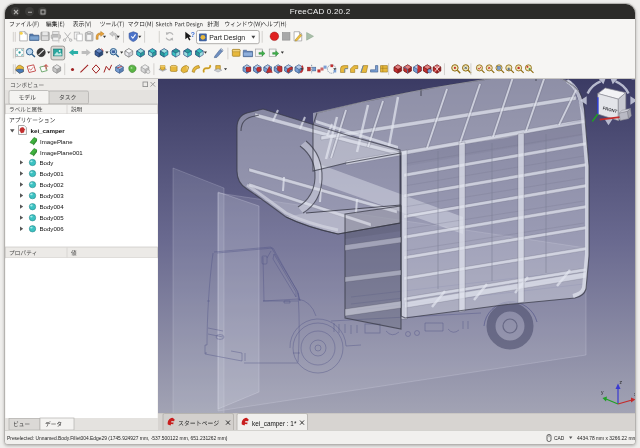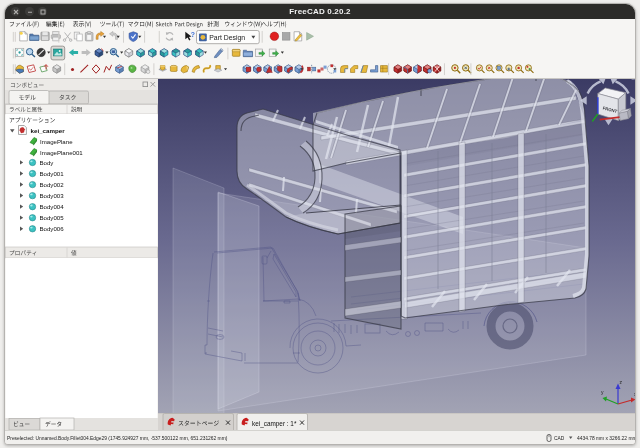--- a/index.html
+++ b/index.html
@@ -1,20 +1,20 @@
 <!DOCTYPE html>
 <html><head><meta charset="utf-8"><style>
 * { margin:0; padding:0; box-sizing:border-box; }
 body { width:640px; height:448px; background:#efeeec; font-family:"Liberation Sans",sans-serif; position:relative; overflow:hidden; }
 #win { position:absolute; left:4px; top:3px; width:632px; height:442px; background:#f6f5f3;
   border:1px solid #b5b3b0; border-radius:10px 10px 4px 4px; overflow:hidden;
   box-shadow:0 1px 3px rgba(0,0,0,0.25); }
 #title { position:absolute; left:0; top:0; width:100%; height:15px; background:#2c2b29; }
 #title .btn { position:absolute; top:3px; width:9px; height:9px; border-radius:50%; background:#3c3b39; }
-#title .t { position:absolute; top:3px; width:100%; text-align:center; color:#f2f2f2; font-size:8px; font-weight:bold; letter-spacing:0.2px; }
+#title .t { position:absolute; top:3px; width:100%; text-align:center; color:#f2f2f2; font-size:8px; font-weight:normal; letter-spacing:0.2px; }
 #menubar { position:absolute; left:0; top:15px; width:100%; height:10px; background:#f6f5f3; }
 #tools { position:absolute; left:0; top:25px; width:100%; height:50px; background:#f6f5f3; border-bottom:1px solid #c9c7c4; }
 #lp { position:absolute; left:0; top:75px; width:153px; height:351px; }
 #vp { position:absolute; left:153px; top:75px; width:477px; height:334px; }
 #mdi { position:absolute; left:153px; top:409px; width:477px; height:17px; }
 #stat { position:absolute; left:0; top:426px; width:630px; height:15px; }
 svg { display:block; }
 </style></head><body>
 <div id="win">
   <div id="title">

